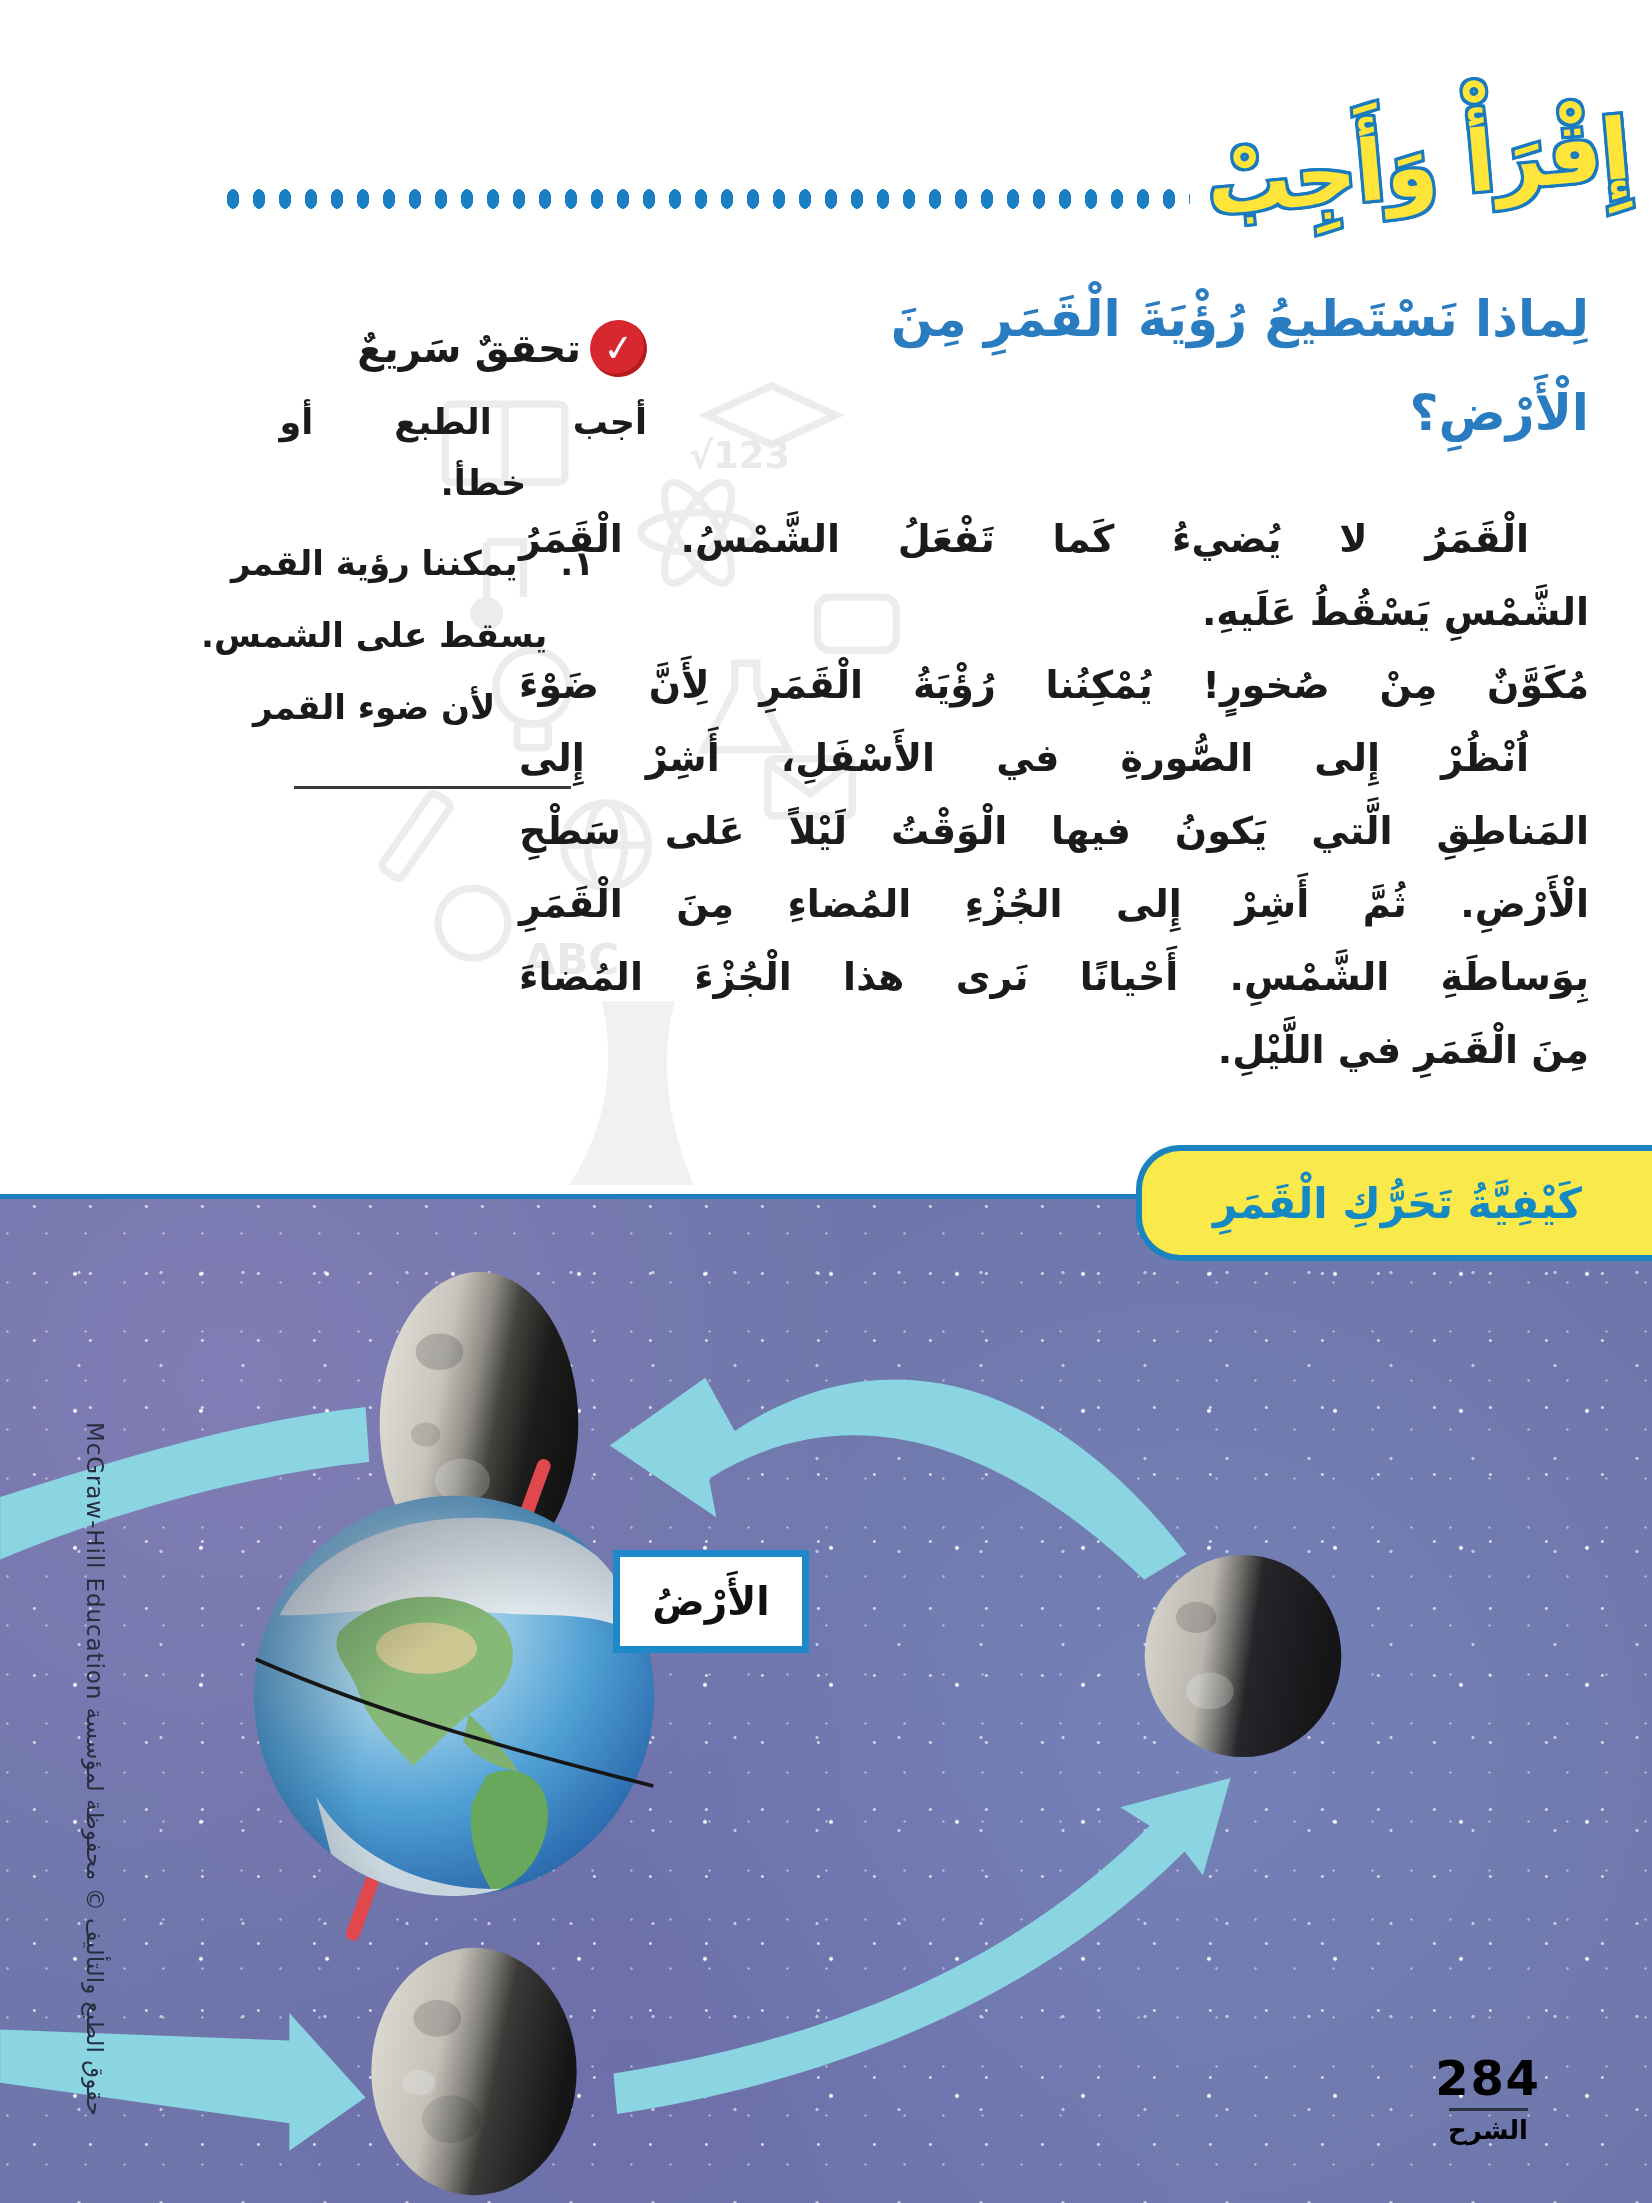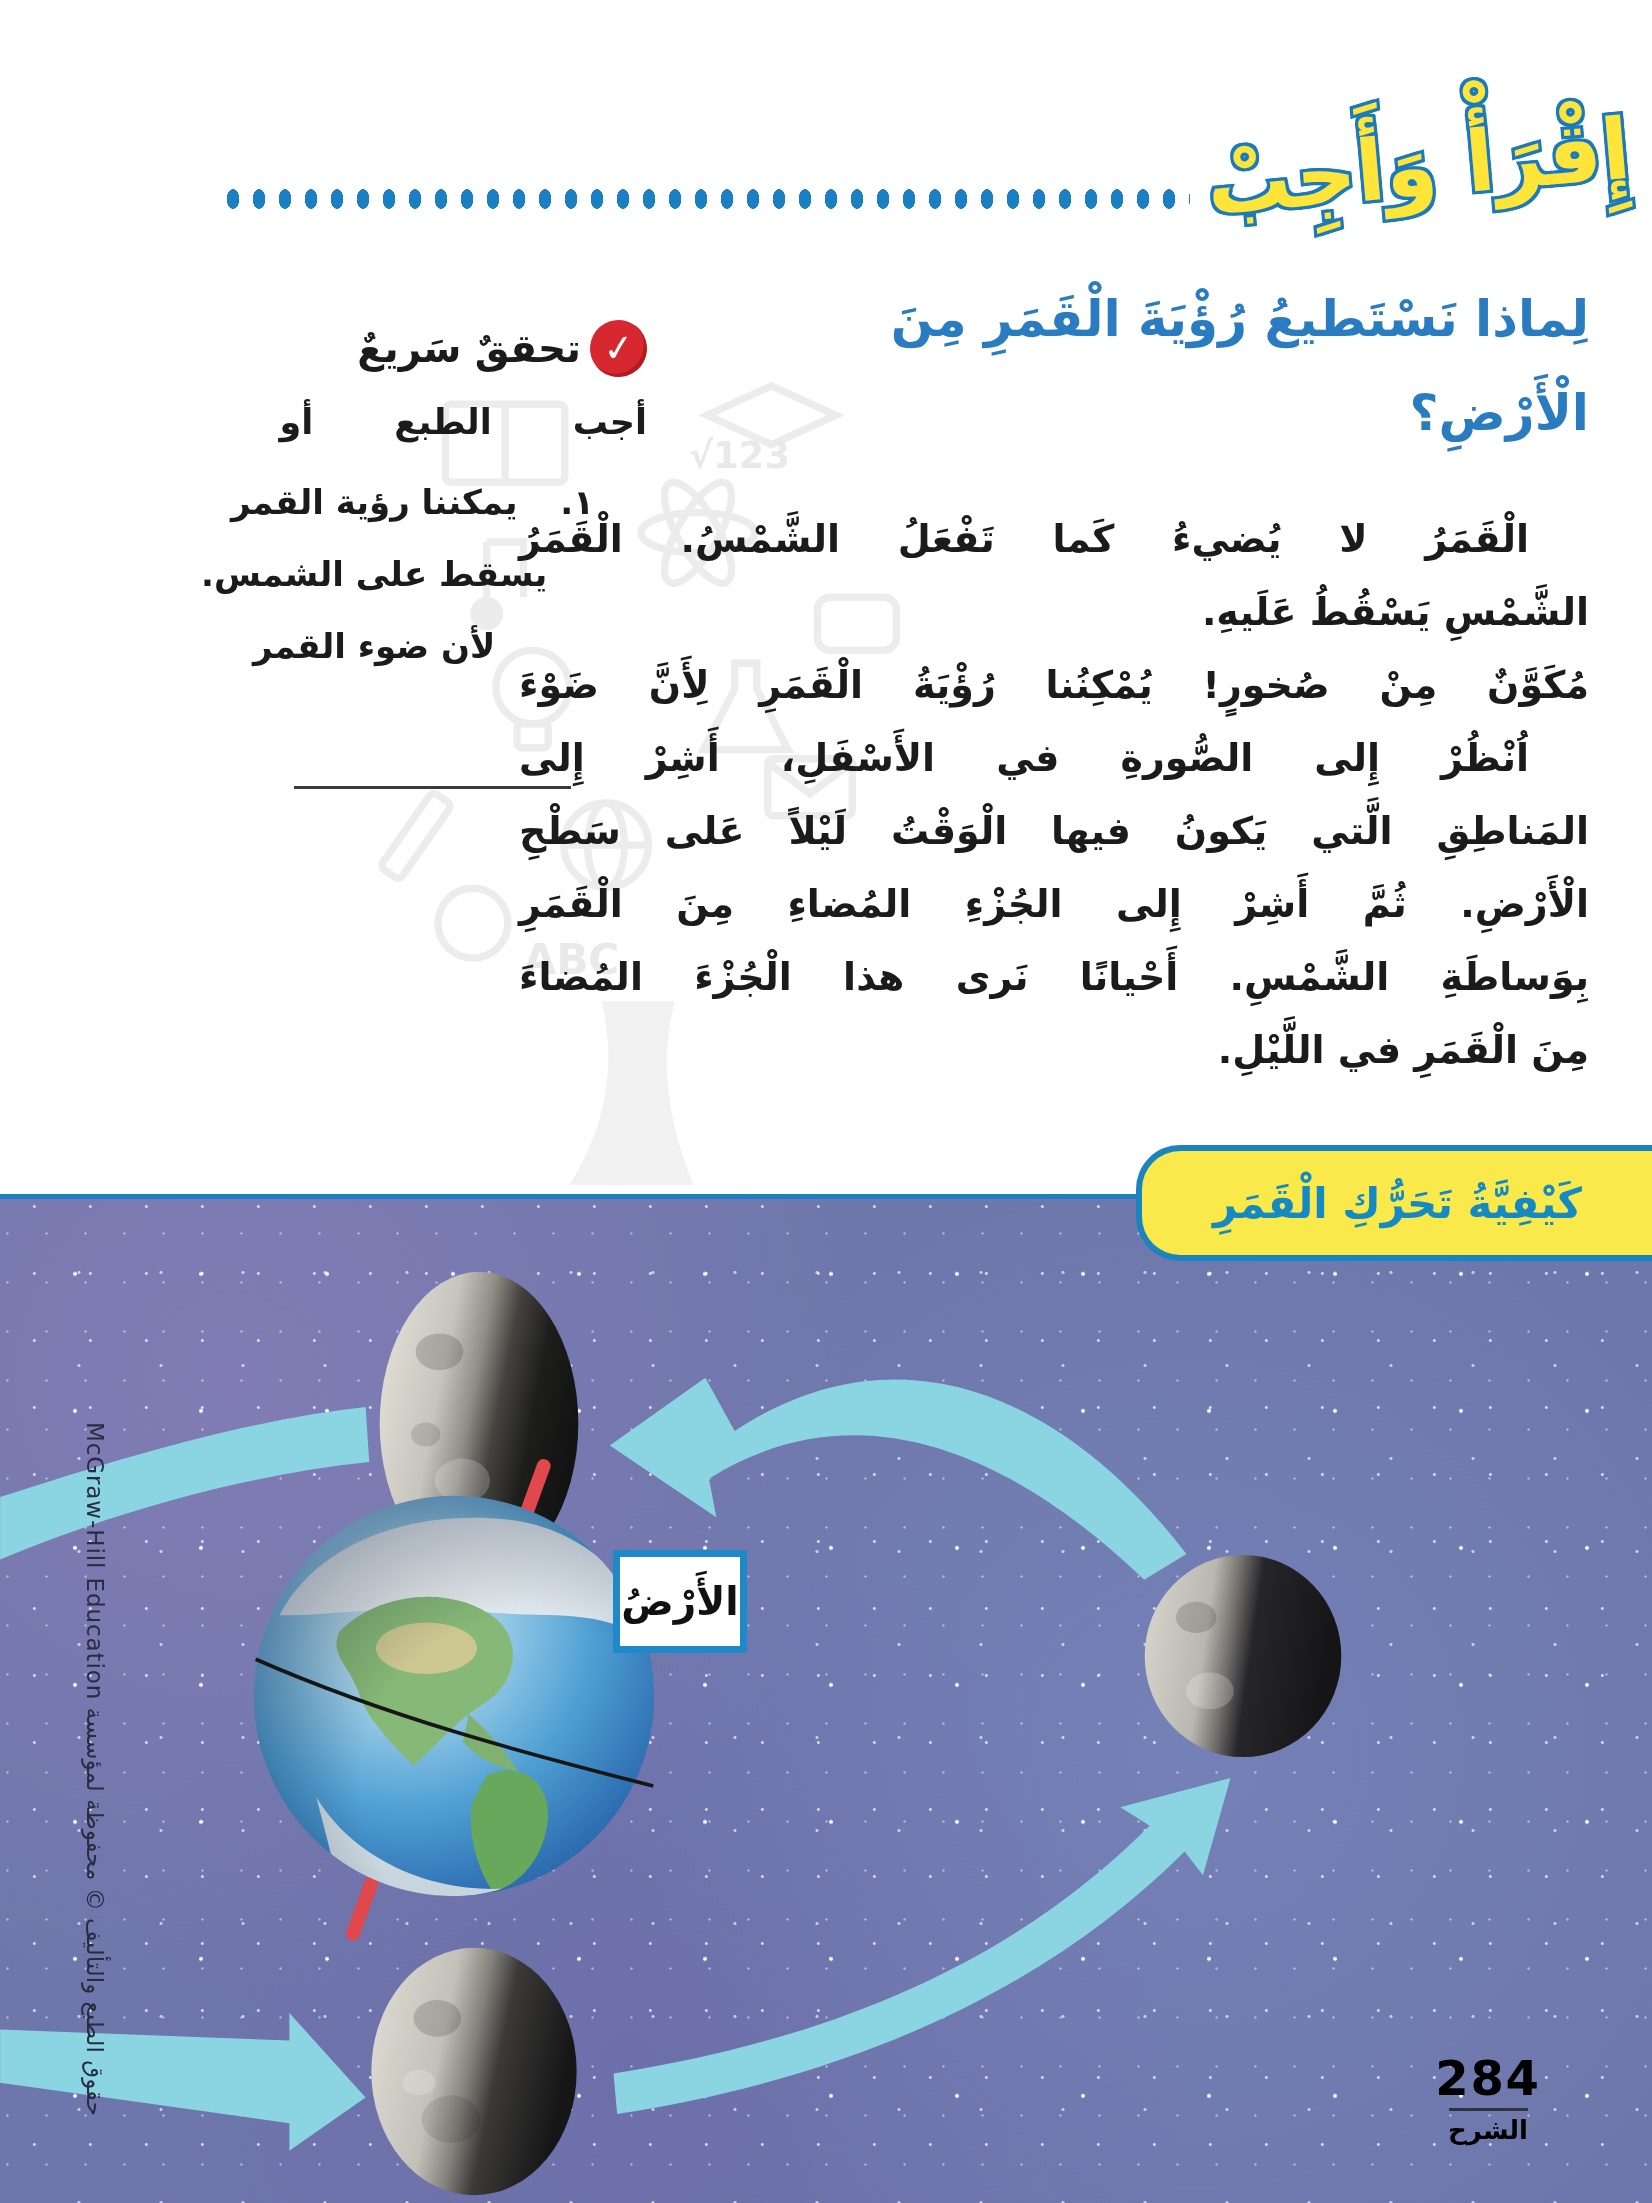--- a/index.html
+++ b/index.html
@@ -70,21 +70,21 @@
       radial-gradient(circle,rgba(255,255,255,.60) 1.3px,transparent 1.9px),
       radial-gradient(circle,rgba(255,255,255,.85) 1px,transparent 1.7px),
       radial-gradient(circle,rgba(255,255,255,.45) 0.9px,transparent 1.5px);
     background-size:126px 137px,82px 93px,56px 67px,39px 49px;
     background-position:12px 6.4px,38px 27px,6.4px 41px,27px 10px;
   }
   .orbit-arrows{position:absolute;left:0;top:1194px;z-index:2;}
   .moon-svg{position:absolute;z-index:3;}
   .earth-svg{position:absolute;left:252px;top:1494px;z-index:3;overflow:visible;}
   .earth-label{
-    position:absolute;left:613px;top:1550px;width:134px;height:103px;z-index:5;
+    position:absolute;left:613px;top:1550px;width:196px;height:103px;z-index:5;
     background:#ffffff;border:7.3px solid #1e88c9;box-sizing:border-box;
     display:flex;align-items:center;justify-content:center;
     font-size:39px;font-weight:bold;color:#111111;direction:rtl;
   }
   .banner{
     position:absolute;left:1136px;top:1145px;width:517px;height:116px;z-index:6;
     background:#f9e94b;border:6.4px solid #1b84be;border-right:none;
     border-radius:44px 0 0 44px;box-sizing:border-box;
     display:flex;align-items:center;justify-content:center;
     font-size:42px;font-weight:bold;color:#1589c2;direction:rtl;white-space:nowrap;
@@ -154,20 +154,21 @@
     <div class="body-line last">مِنَ الْقَمَرِ في اللَّيْلِ.</div>
   </div>
 
   <div class="quick-check">
     <div class="qc-head">
       <div class="qc-check">✓</div>
       <div class="qc-title">تحققٌ سَريعٌ</div>
     </div>
     <div class="qc-prompt">
       <div class="l1">أجب الطبع أو</div>
+      <div class="l2">خطأ.</div>
     </div>
     <div class="qc-item">
       <div class="qc-num">١.</div>
       <div class="qc-lines">
         <div>يمكننا رؤية القمر</div>
         <div>يسقط على الشمس.</div>
         <div>لأن ضوء القمر</div>
       </div>
     </div>
   </div>

